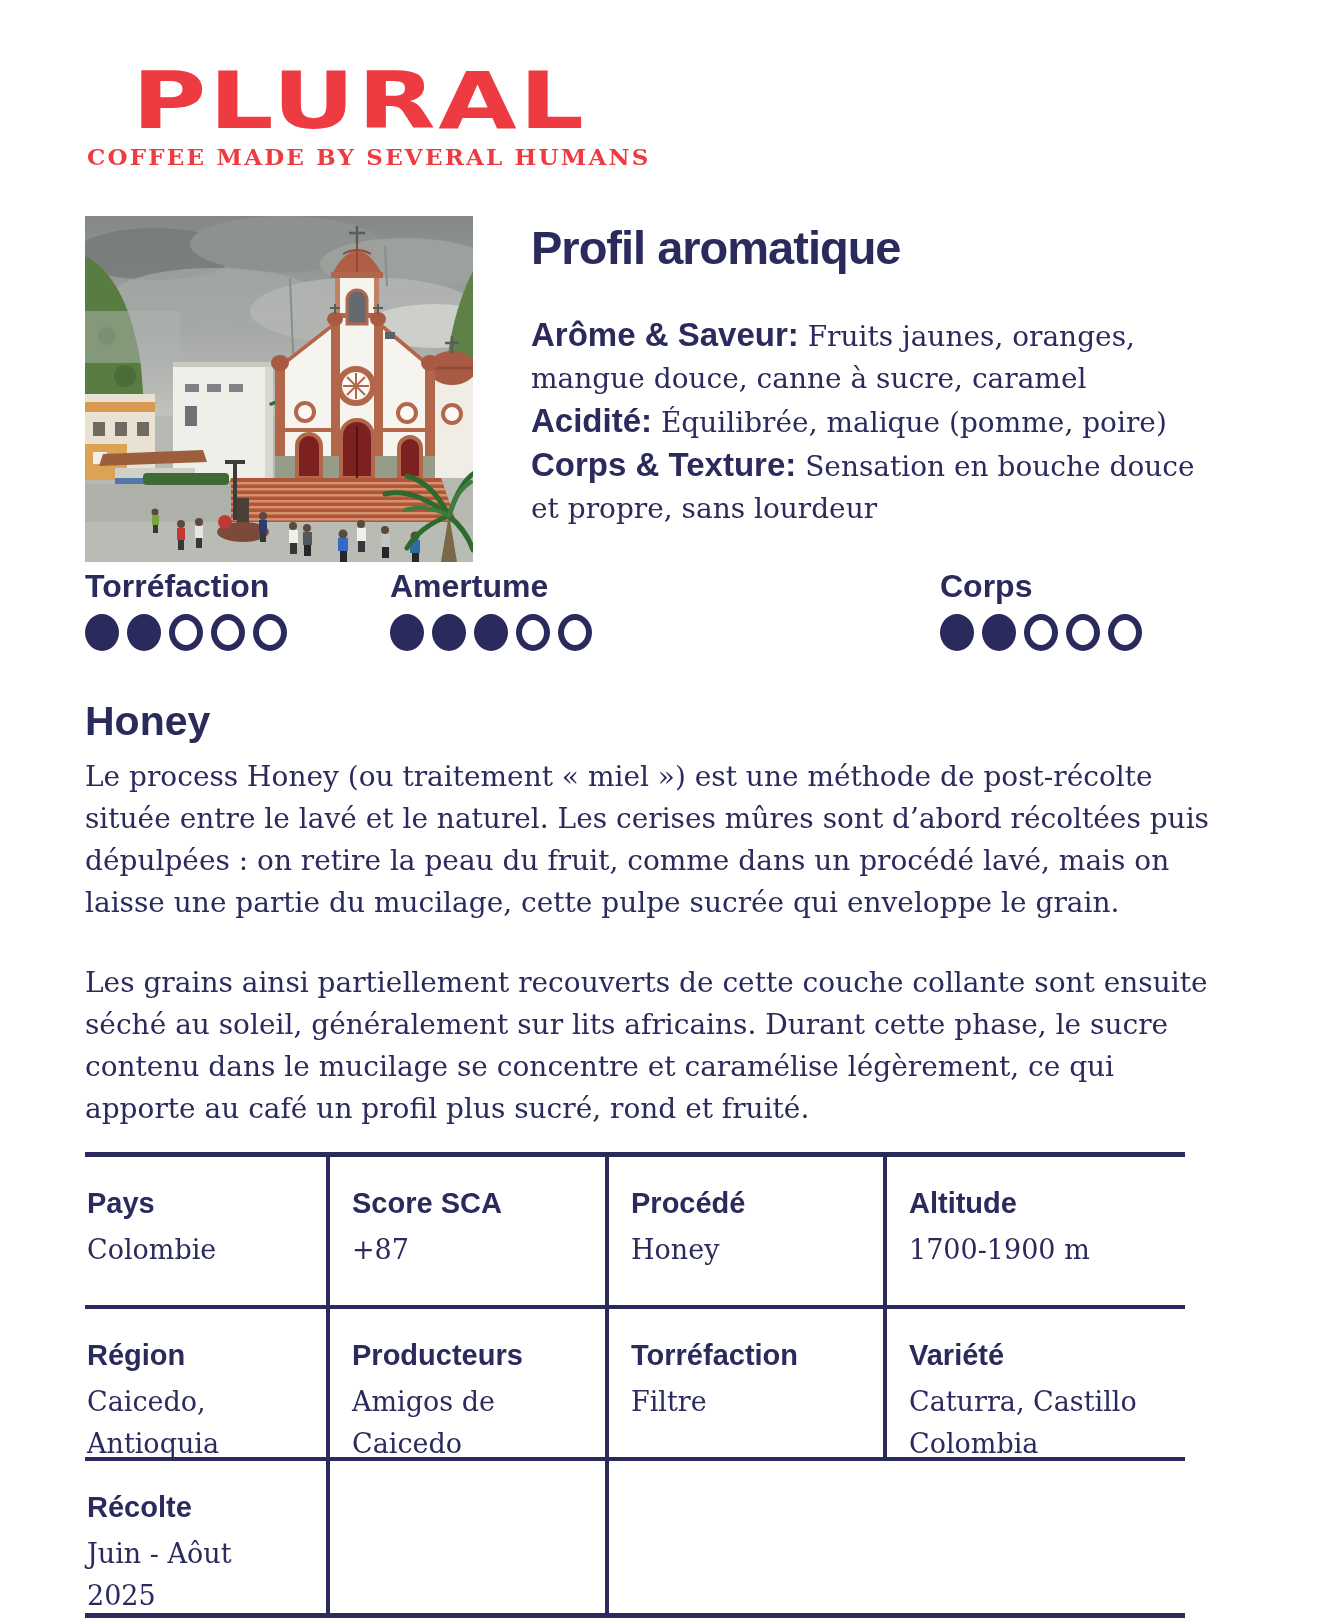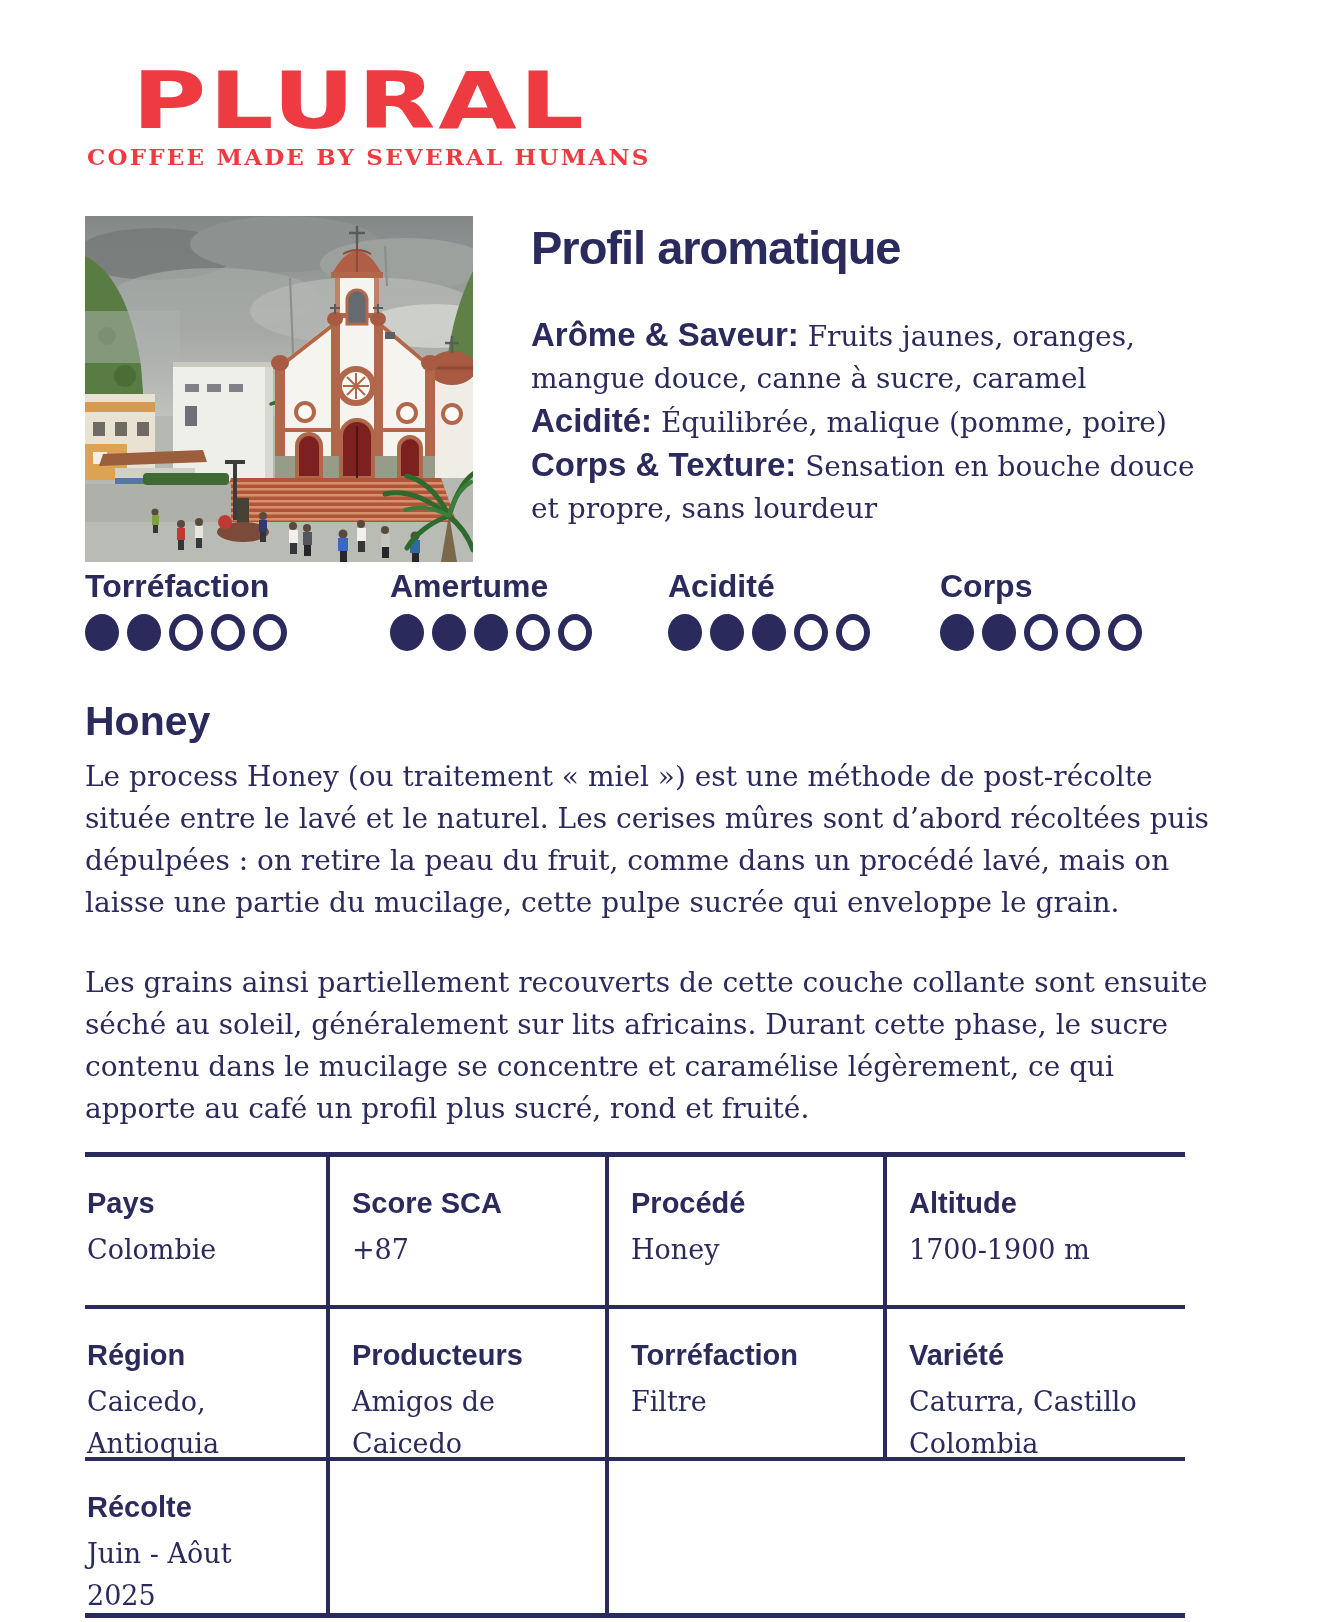--- a/index.html
+++ b/index.html
@@ -281,30 +281,20 @@
   <div class="rating" style="left:390px">
     <div class="rating-label">Amertume</div>
     <div class="dots">
         <span class="dot filled"></span>
         <span class="dot filled"></span>
         <span class="dot filled"></span>
         <span class="dot"></span>
         <span class="dot"></span>
       </div>
   </div>
-  <div class="rating" style="left:668px">
-    <div class="rating-label">Acidité</div>
-    <div class="dots">
-        <span class="dot filled"></span>
-        <span class="dot filled"></span>
-        <span class="dot filled"></span>
-        <span class="dot"></span>
-        <span class="dot"></span>
-      </div>
-  </div>
   <div class="rating" style="left:940px">
     <div class="rating-label">Corps</div>
     <div class="dots">
         <span class="dot filled"></span>
         <span class="dot filled"></span>
         <span class="dot"></span>
         <span class="dot"></span>
         <span class="dot"></span>
       </div>
   </div>

